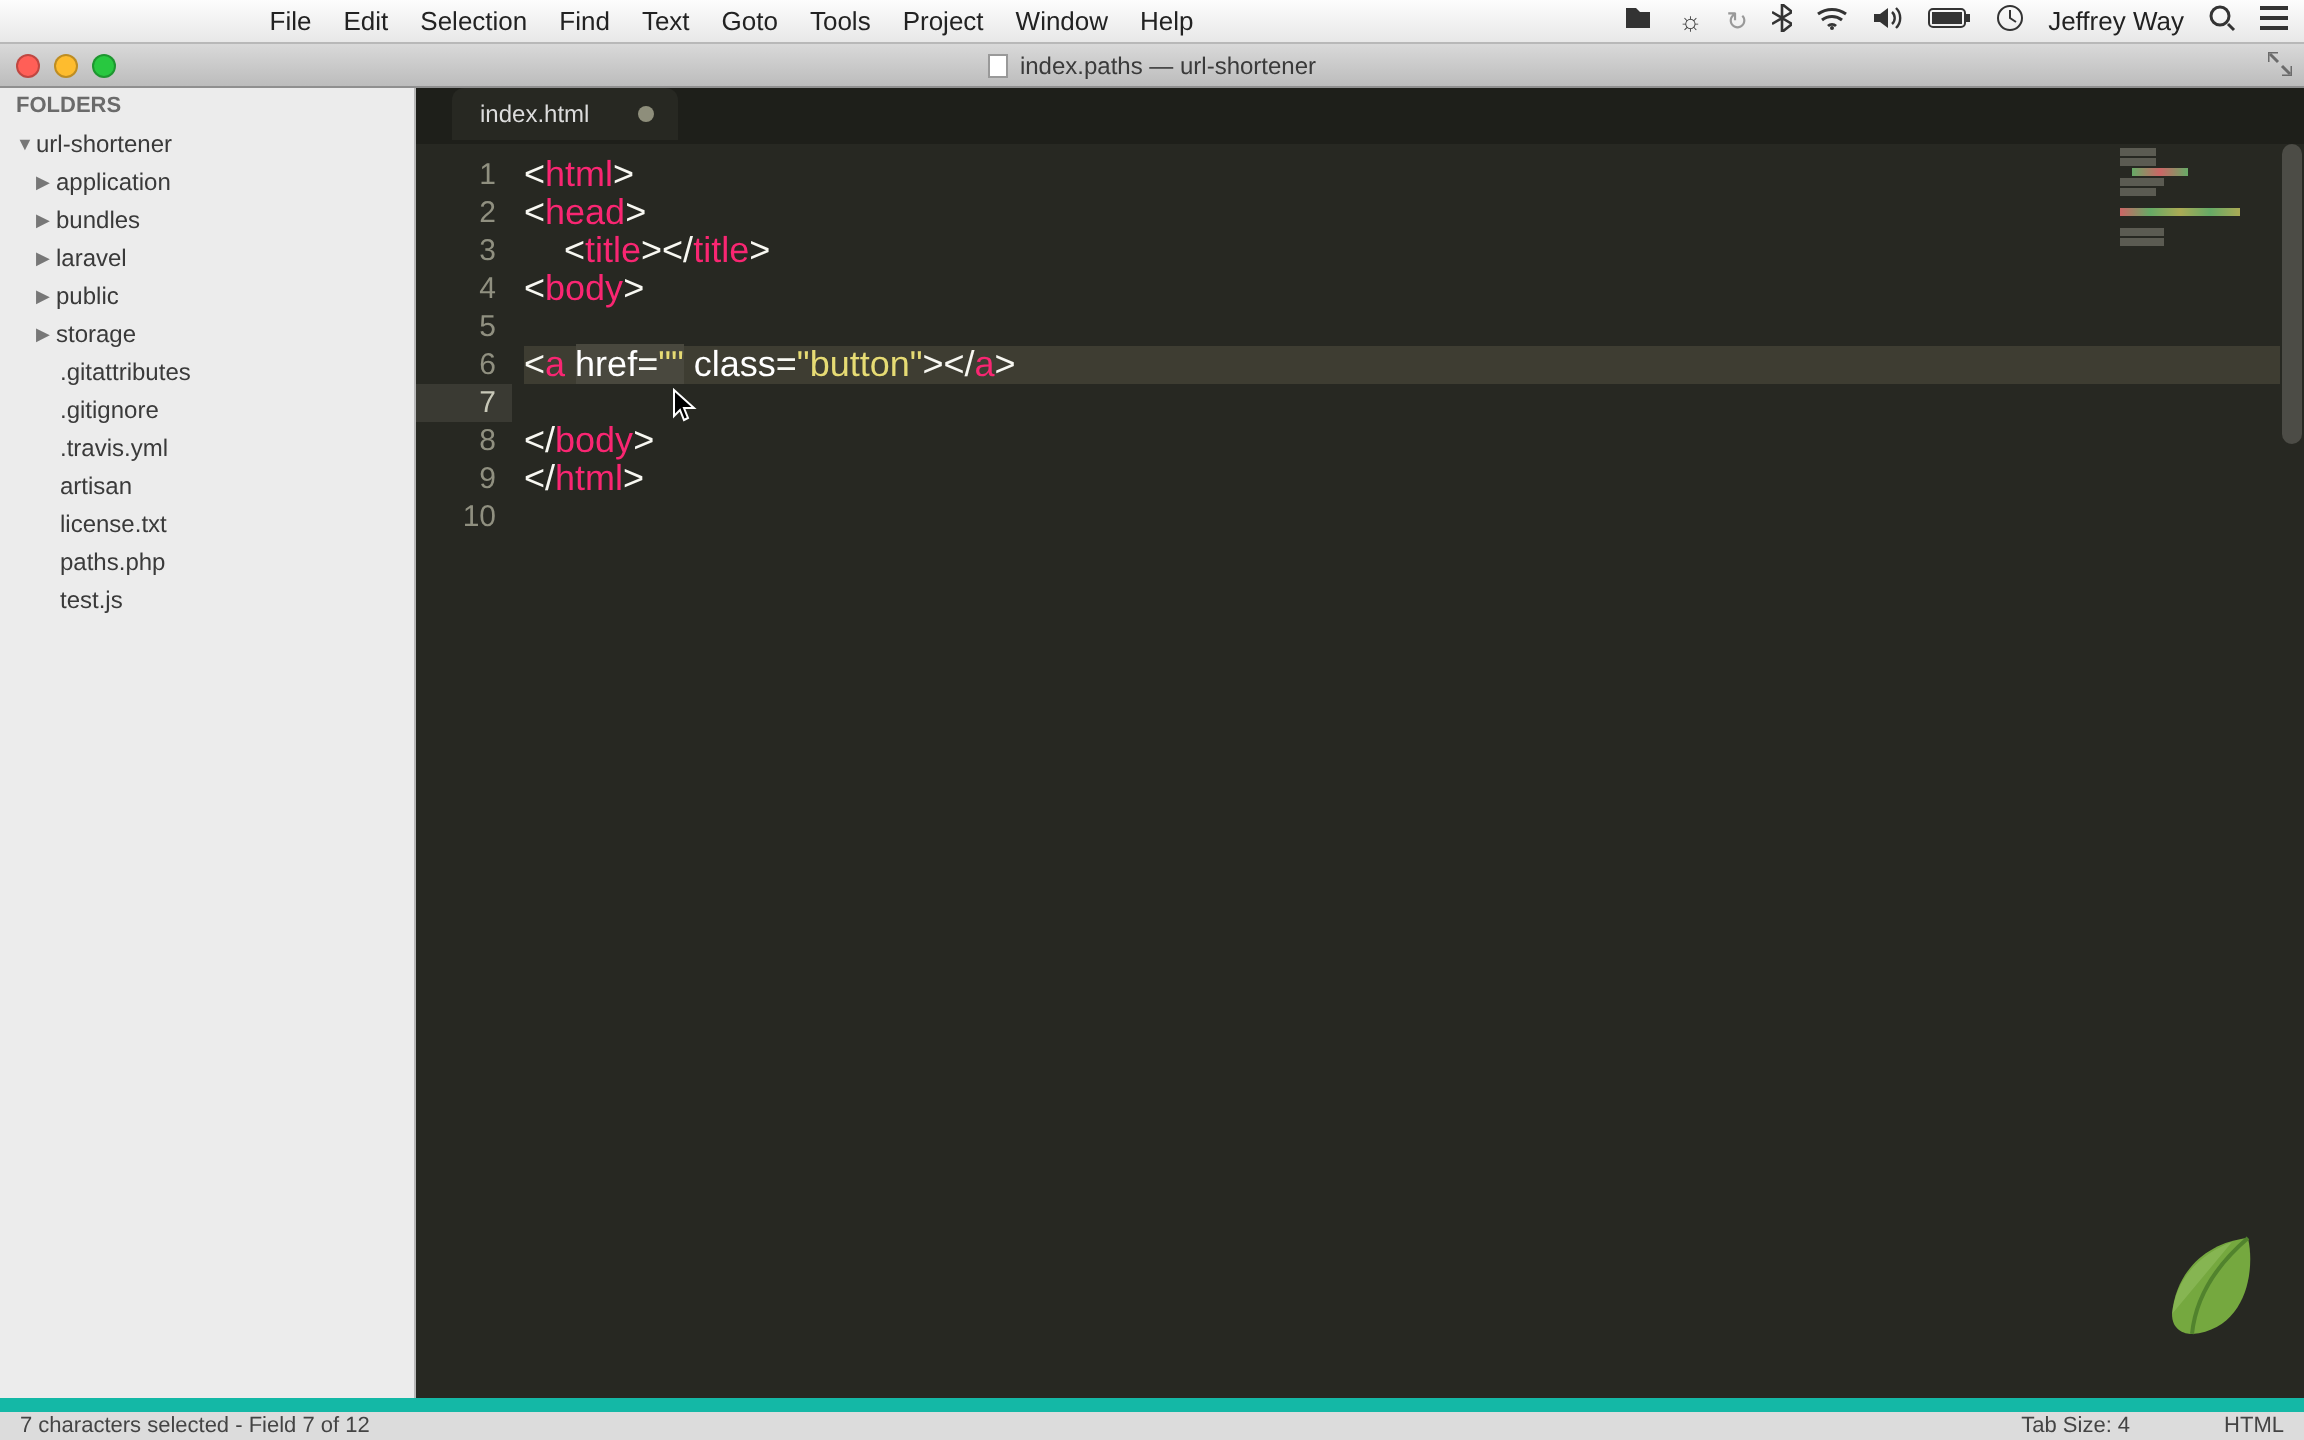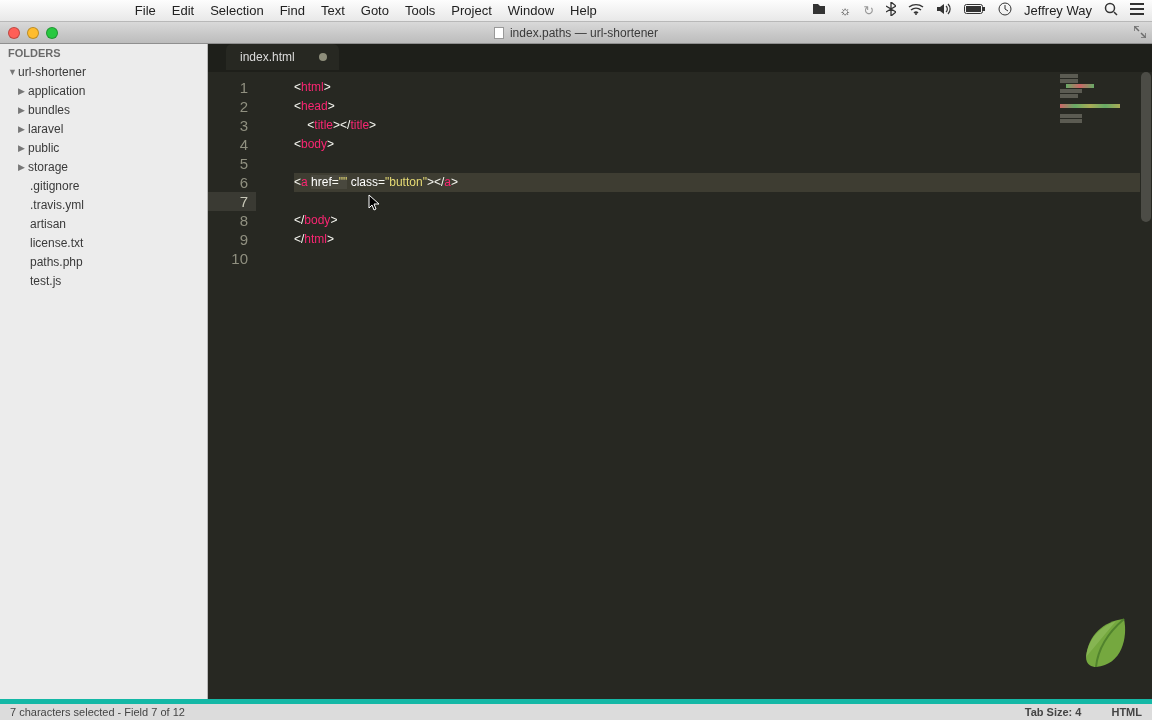--- a/index.html
+++ b/index.html
@@ -109,26 +109,25 @@
     font-family: Menlo, Consolas, monospace;
     font-size: 15px;
     text-align: right;
     padding: 6px 8px 0 0;
     line-height: 19px;
   }
   .gutter .ln.hl { background: #3a3a33; color: #c8c8b8; margin-right:-8px; padding-right:8px;}
   .code {
     flex: 1;
     font-family: Menlo, Consolas, monospace;
-    font-size: 12px;
+    font-size: 18px;
     color: #f8f8f2;
     line-height: 19px;
     padding: 6px 0 0 6px;
     position: relative;
-    margin-left: 32px;
   }
   .cline { white-space: pre; height: 19px; }
   .cline.hl { background: #3e3d32; }
   .p { color: #f8f8f2; }  
   .tag { color: #f92672; } 
   .attr { color: #ffffff; }
   .str { color: #e6db74; }
   .sel { background: #49483e; }
 
   .mouse-cursor {
@@ -148,29 +147,29 @@
   .scrollbarV {
     position:absolute; right:0; top:28px; bottom:21px; width:12px;
     background: #272822;
   }
   .scrollthumbV { position:absolute; top:0; left:1px; right:1px; height:150px; background:#4c4c46; border-radius:5px;}
 
   
   .statusbar {
     height: 21px;
     background: #dcdcdc;
-    border-top: 5px solid #14b8a6;
+    border-top: 7px solid #14b8a6;
     display: flex;
     align-items: center;
     font-size: 11px;
     color: #444;
     padding: 0 10px;
   }
   .statusbar .flex { flex:1;}
-  .statusbar .sseg { margin-left: 30px; font-weight: bold; }
+  .statusbar .sseg { margin-left: 47px; }
 
   
   .leaf {
     position: absolute;
     right: 18px; bottom: 26px;
     width: 60px; height: 60px;
     opacity: .92;
   }
 </style>
 </head>
@@ -280,20 +279,23 @@
             <span class="arrow">▶</span>
             <span class="label">laravel</span>
           </div>
         <div class="trow indent1">
             <span class="arrow">▶</span>
             <span class="label">public</span>
           </div>
         <div class="trow indent1">
             <span class="arrow">▶</span>
             <span class="label">storage</span>
+          </div>
+        <div class="trow indent2">
+            <span class="label">.gitattributes</span>
           </div>
         <div class="trow indent2">
             <span class="label">.gitignore</span>
           </div>
         <div class="trow indent2">
             <span class="label">.travis.yml</span>
           </div>
         <div class="trow indent2">
             <span class="label">artisan</span>
           </div>

